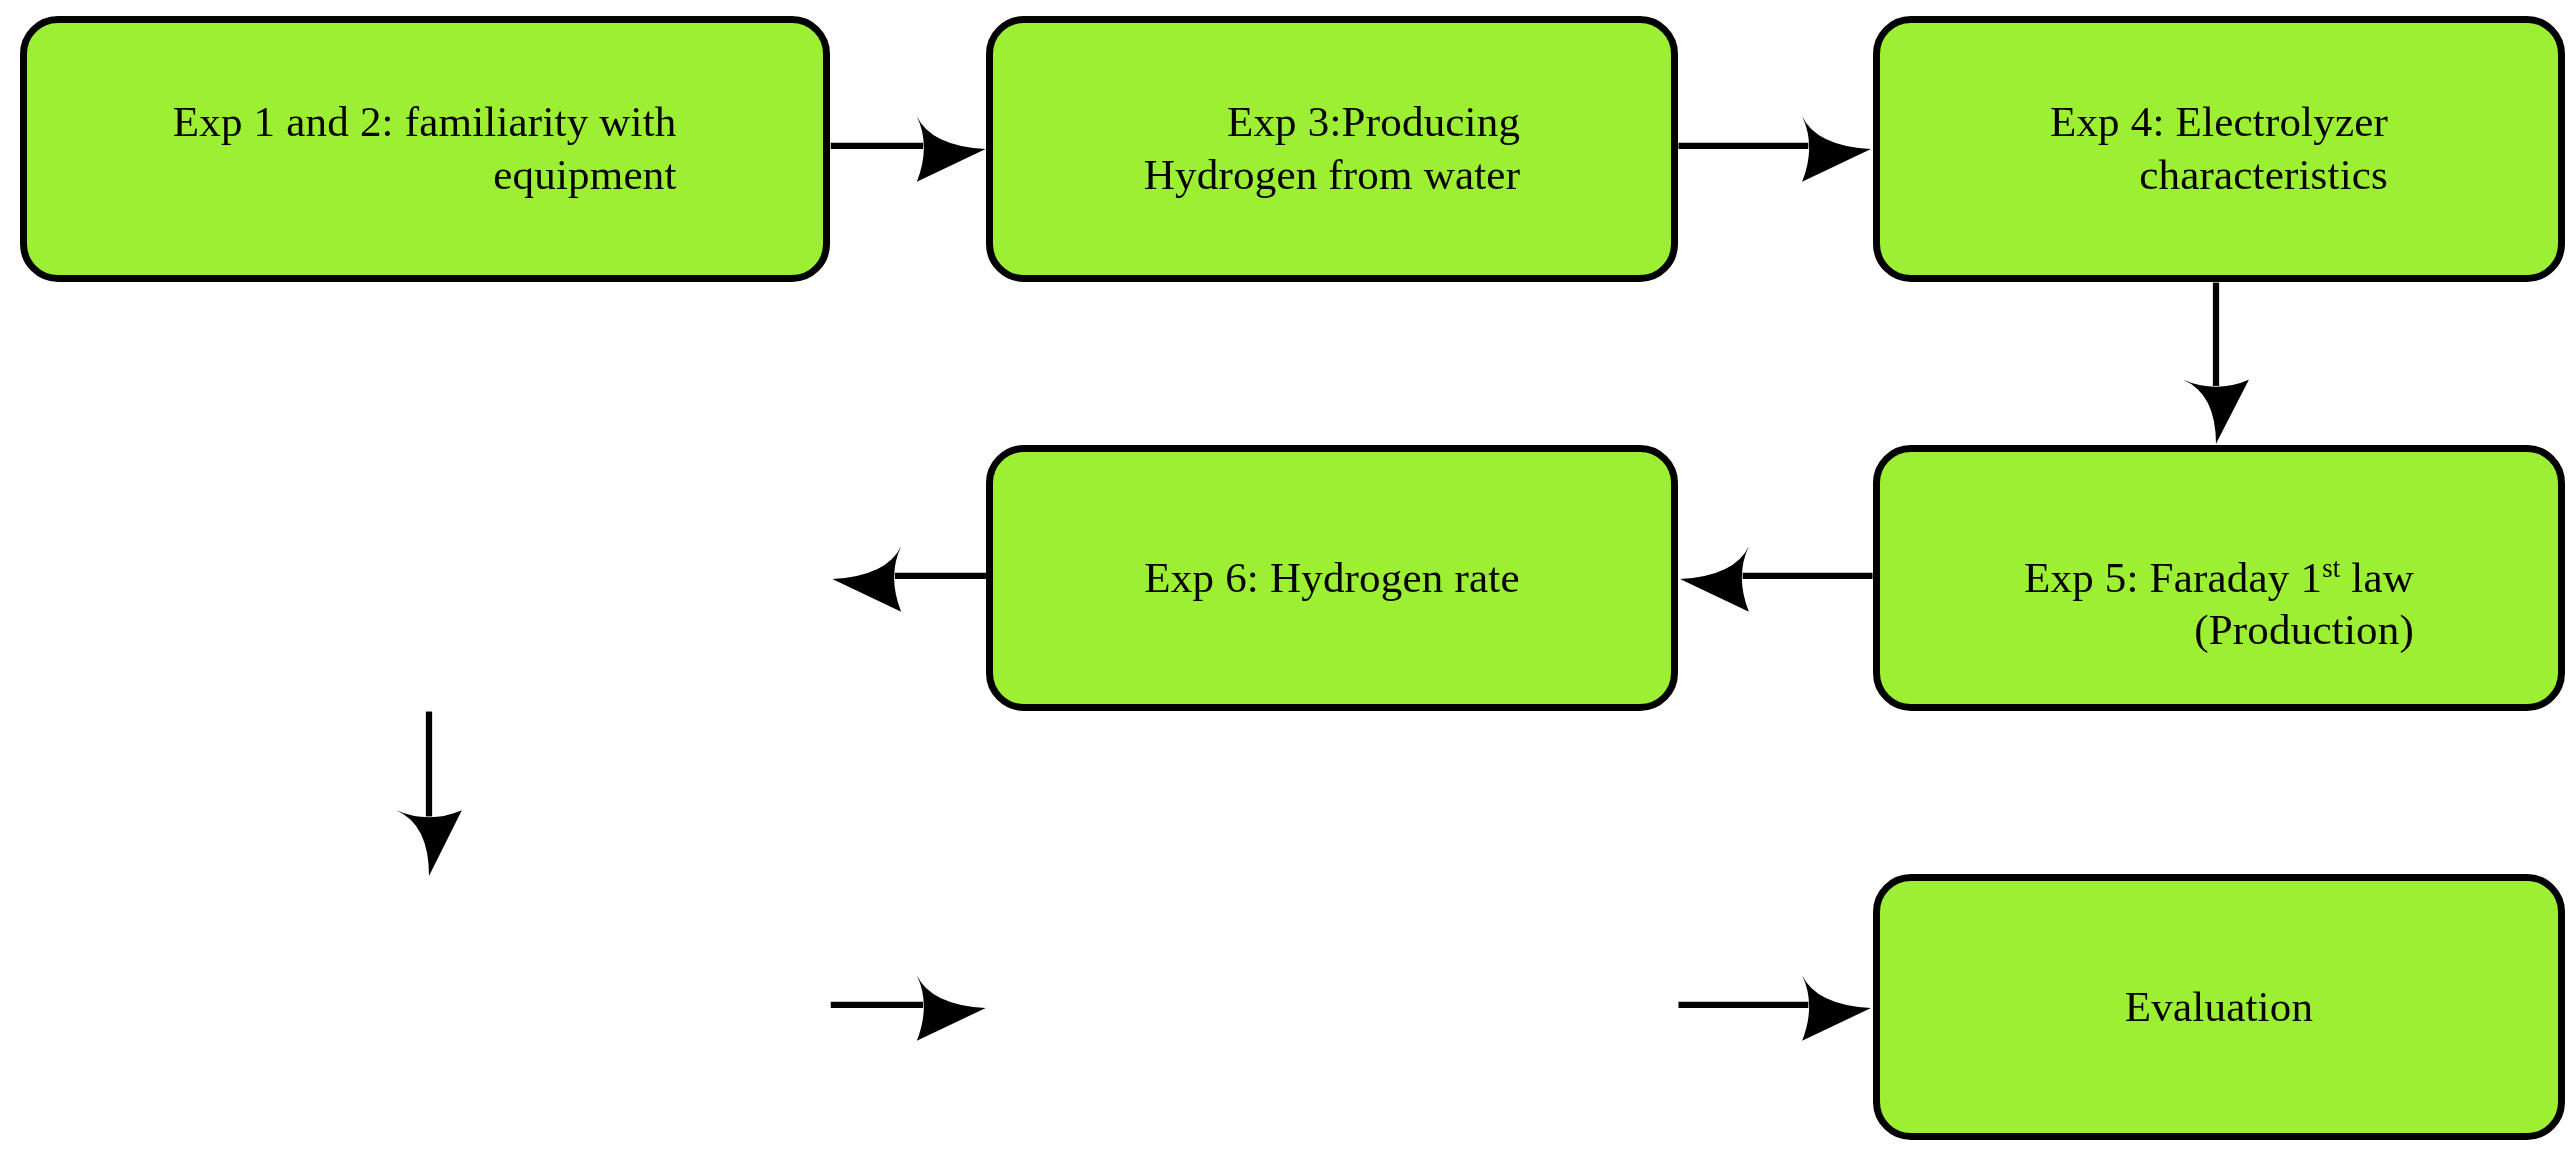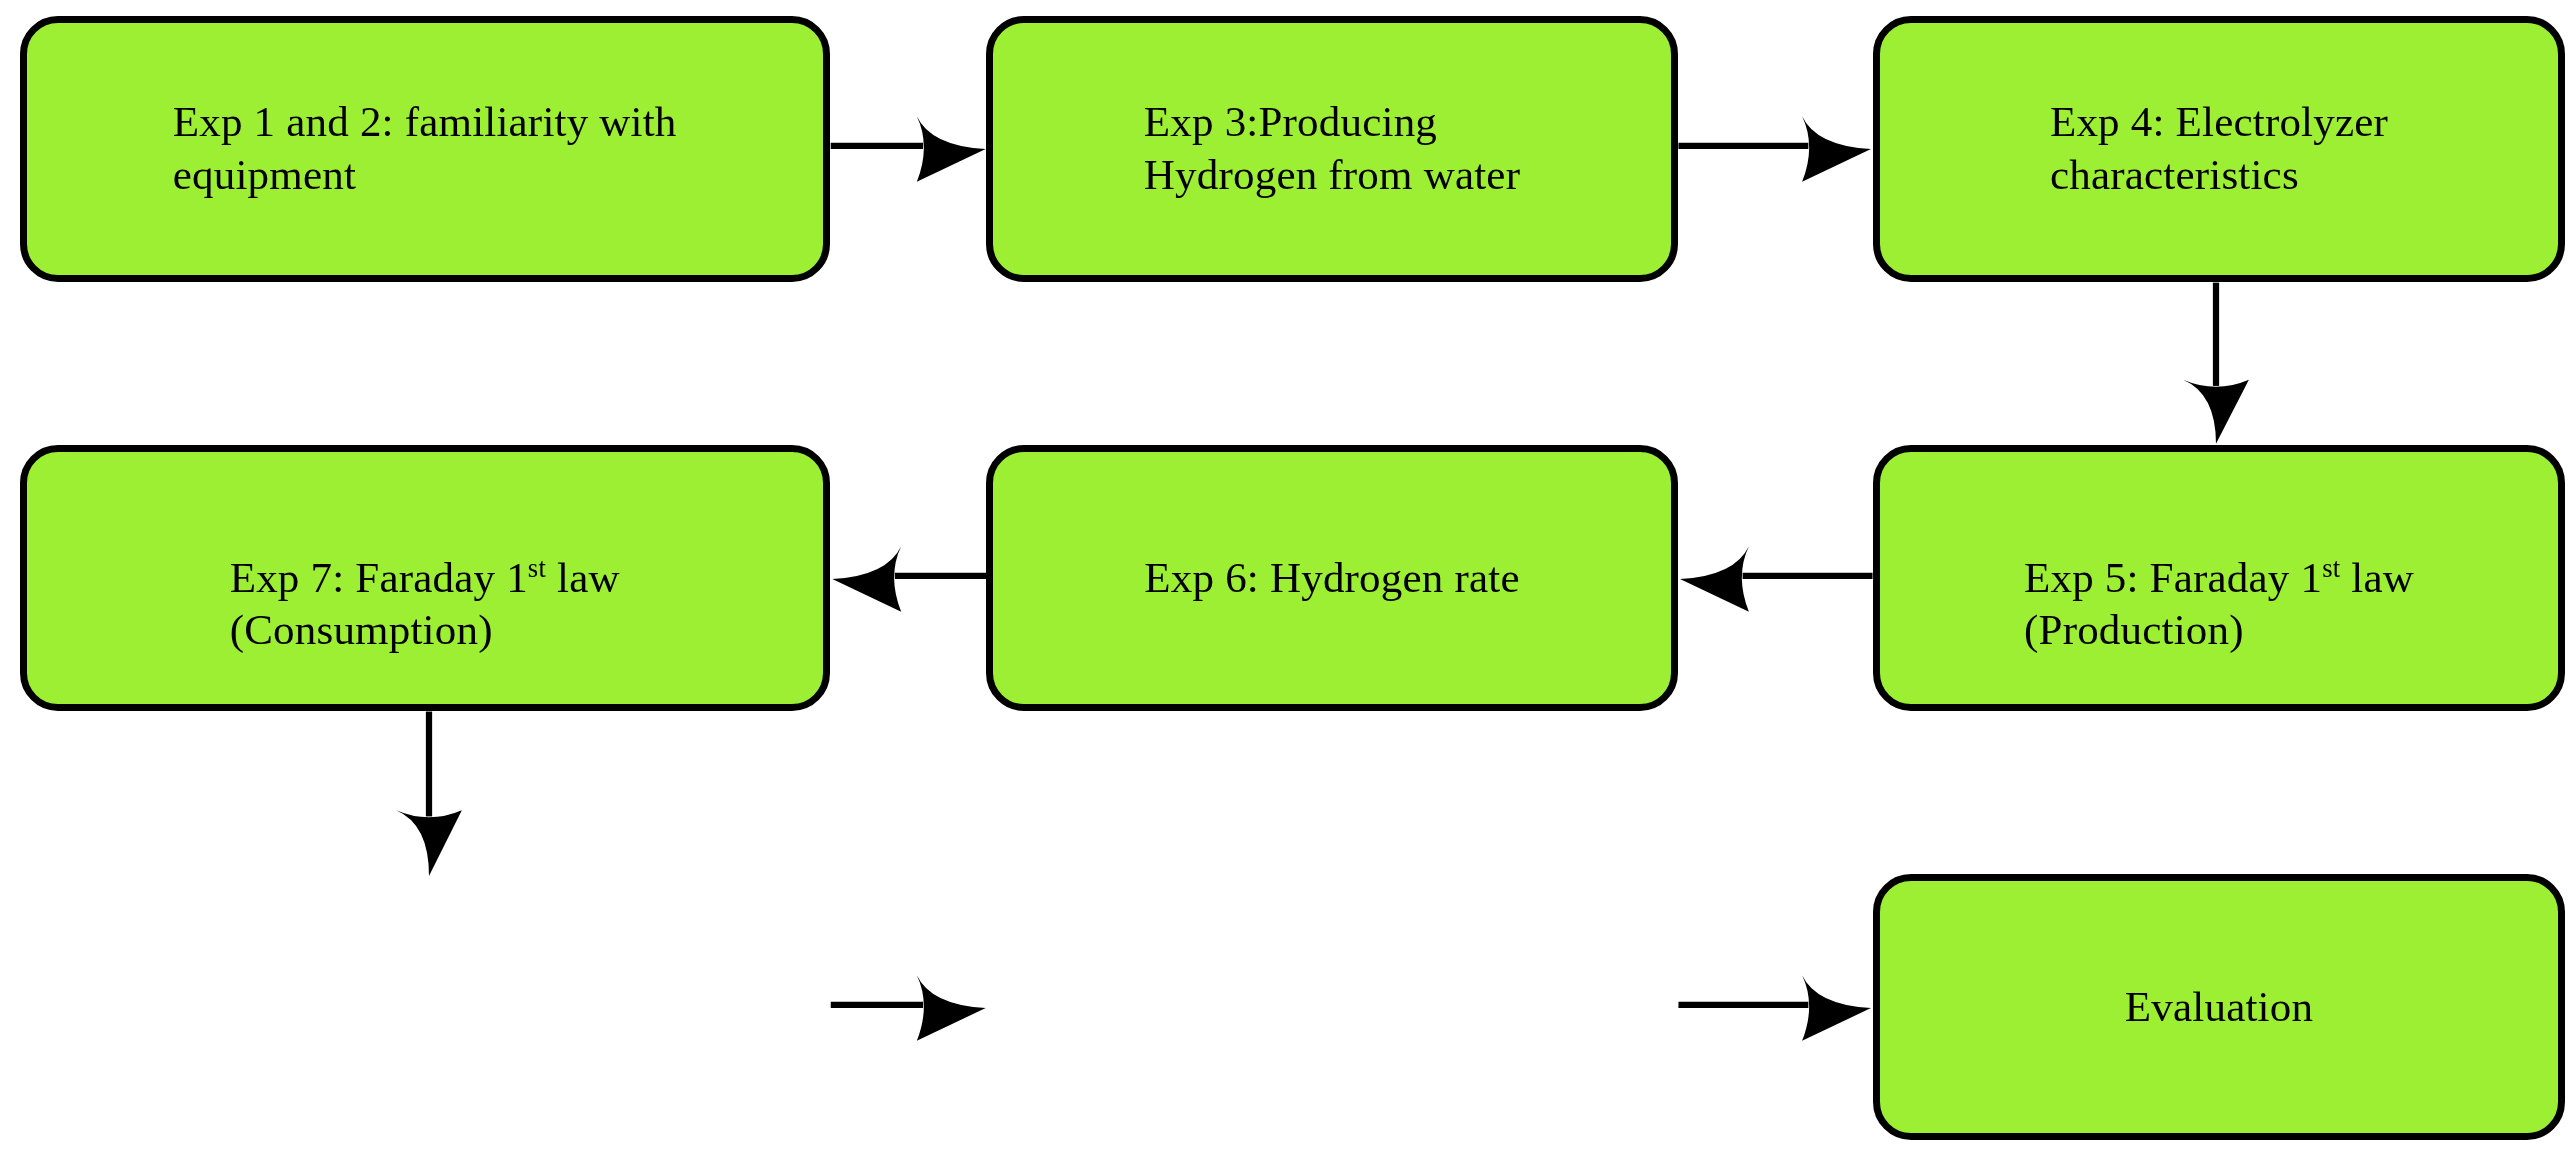--- a/index.html
+++ b/index.html
@@ -17,21 +17,21 @@
   }
   .node {
     position: absolute;
     box-sizing: border-box;
     background: #9cef33;
     border: 7px solid #000000;
     border-radius: 38px;
     display: flex;
     align-items: center;
     justify-content: center;
-    text-align: left;
+    text-align: right;
   }
   .node-label {
     color: #000000;
     font-size: 43px;
     line-height: 1.22;
     letter-spacing: 0.2px;
     padding: 0 27px;
     white-space: pre-line;
   }
   .node-label sup {
@@ -60,26 +60,20 @@
   <div class="node" style="left:986px; top:15.8px; width:692px; height:266px;">
     <div class="node-label">Exp 3:Producing
 Hydrogen from water</div>
   </div>
 
   <div class="node" style="left:1873px; top:15.8px; width:692px; height:266px;">
     <div class="node-label">Exp 4: Electrolyzer
 characteristics</div>
   </div>
 
-  <div class="node" style="left:19.7px; top:445px; width:810px; height:266px;">
-    <div class="node-label">
-      <span>Exp 7: Faraday 1</span><sup>st</sup><span> law
-(Consumption)</span>
-    </div>
-  </div>
 
   <div class="node" style="left:986px; top:445px; width:692px; height:266px;">
     <div class="node-label">Exp 6: Hydrogen rate</div>
   </div>
 
   <div class="node" style="left:1873px; top:445px; width:692px; height:266px;">
     <div class="node-label">
       <span>Exp 5: Faraday 1</span><sup>st</sup><span> law
 (Production)</span>
     </div>

